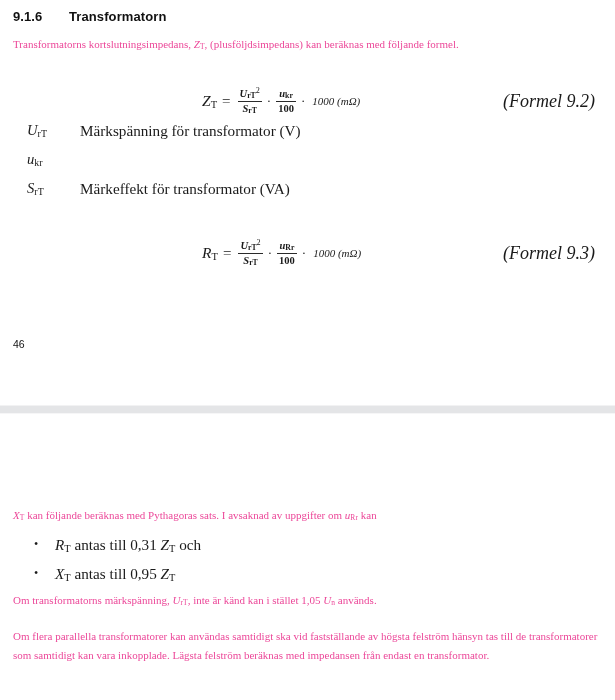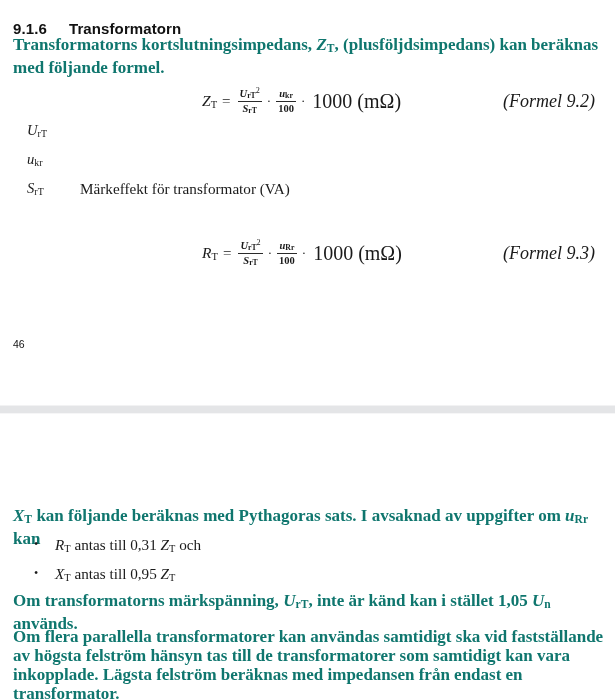--- a/index.html
+++ b/index.html
@@ -34,37 +34,36 @@
     height: 7px;
     background: #e4e5e7;
     border-top: 1px solid #f2f2f3;
     border-bottom: 1px solid #f6f6f7;
   }
 
   
   .heading {
     position: absolute;
     left: 13px;
-    top: 20px;
+    top: 9px;
     font-family: "Liberation Sans", "DejaVu Sans", sans-serif;
     font-weight: bold;
-    font-size: 15px;
+    font-size: 13px;
     letter-spacing: .1px;
     color: #111;
     white-space: nowrap;
   }
   .heading .num { display: inline-block; width: 56px; }
 
   
   .para {
     position: absolute;
-    font-size: 17px;
+    font-size: 11px;
     line-height: 19px;
-    color: #0f766e;
-    font-weight: bold;
+    color: #ec4899;
   }
   .para.p-intro { left: 13px; top: 35px; width: 590px; }
   .para.p-xt    { left: 13px; top: 506px; width: 595px; }
   .para.p-om1   { left: 13px; top: 591px; width: 595px; }
   .para.p-om2   { left: 13px; top: 627px; width: 598px; }
 
   
   .mi {
     font-family: "Liberation Serif", "DejaVu Serif", serif;
     font-style: italic;
@@ -163,21 +162,21 @@
   .frac .bar {
     width: 100%;
     height: 1px;
     background: #2a2a2a;
     margin: 1px 0;
   }
   .frac .den { font-style: normal; }
   .frac.den-italic .den { font-style: italic; }
 
   .dot { margin: 0 4px; font-size: 13px; }
-  .tail { margin-left: 3px; font-size: 20px; }
+  .tail { margin-left: 3px; font-size: 11px; font-style: italic; }
 
   .formel-label {
     position: absolute;
     left: 503px;
     top: 7px;
     font-style: italic;
     font-size: 18px;
     color: #1a1a1a;
     white-space: nowrap;
   }
@@ -245,20 +244,21 @@
       <span class="dot">·</span>
       <span class="tail">1000 (mΩ)</span>
     </div>
     <div class="formel-label">(Formel 9.2)</div>
   </div>
 
   <div class="deflist">
 
     <div class="defrow">
       <span class="sym mi"><span>U</span><sub>rT</sub></span>
+      <span class="desc">Märkspänning för transformator (V)</span>
     </div>
 
     <div class="defrow">
       <span class="sym mi"><span>u</span><sub>kr</sub></span>
     </div>
 
     <div class="defrow">
       <span class="sym mi"><span>S</span><sub>rT</sub></span>
       <span class="desc">Märkeffekt för transformator (VA)</span>
     </div>

